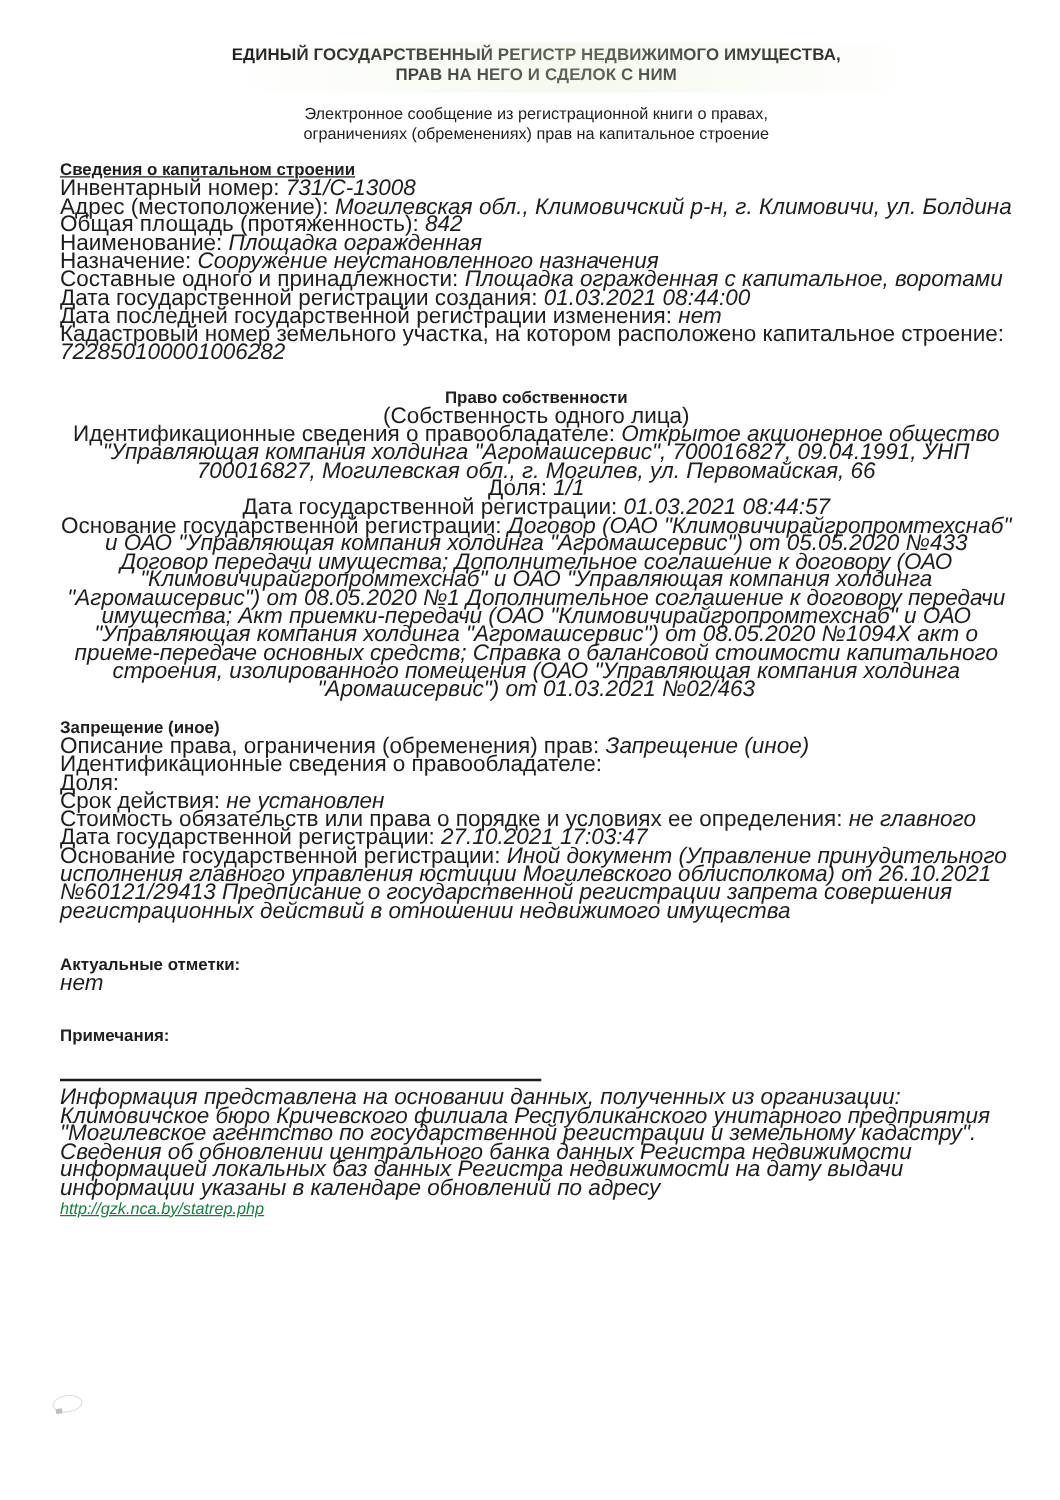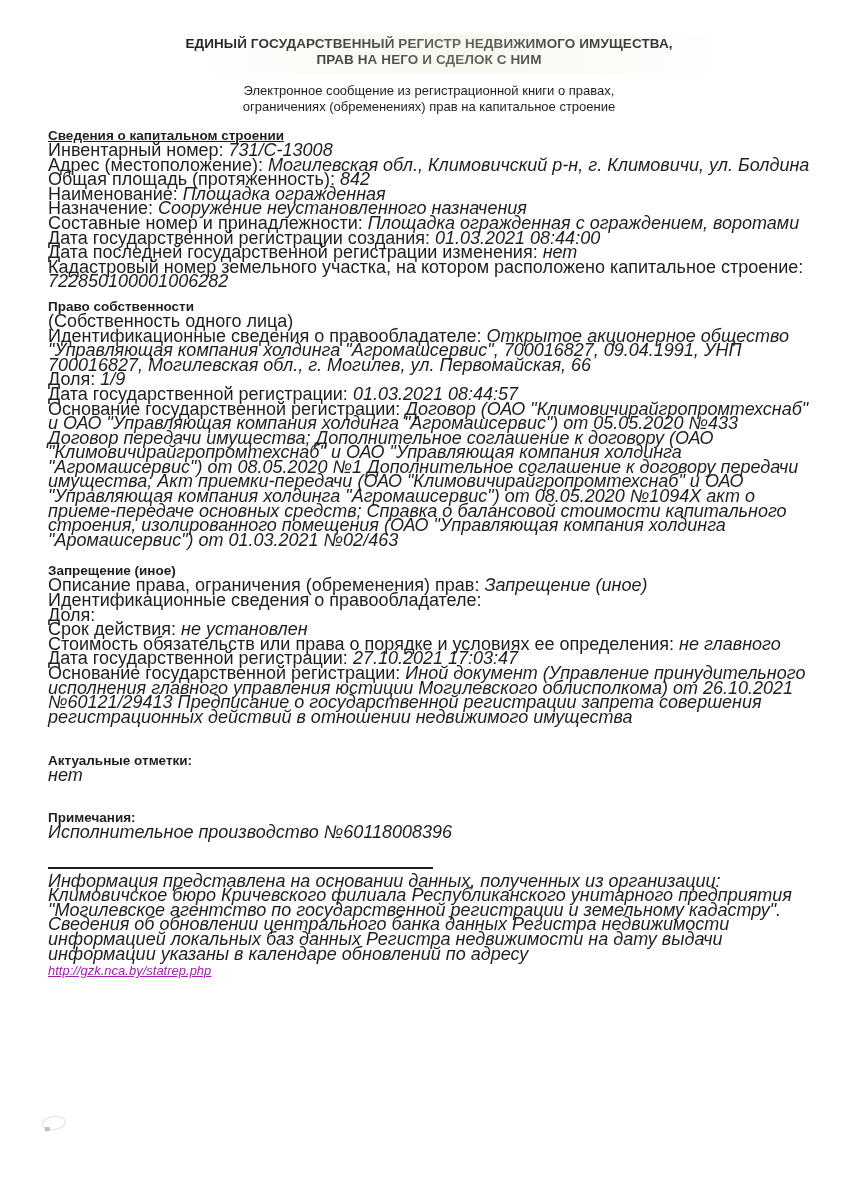--- a/index.html
+++ b/index.html
@@ -39,34 +39,34 @@
     font-size: 13.5px;
     line-height: 15px;
   }
   .sec-title.underlined { text-decoration: underline; }
   .row {
     font-size: 18px;
     line-height: 14.6px;
   }
   .val { font-style: italic; }
   .sec-building    { margin-top: 13px; }
-  .sec-ownership   { margin-top: 10px; }
+  .sec-ownership   { margin-top: 21px; text-align: center; }
   .sec-prohibition { margin-top: 16px; }
   .sec-marks       { margin-top: 29px; }
   .sec-notes       { margin-top: 27px; }
   .divider {
     width: 385px;
     height: 0;
     border-top: 2px solid #1e1e1e;
     margin-top: 27px;
     margin-bottom: 5px;
   }
   .footer .row { font-style: italic; }
   .statrep-link {
-    color: #a21caf;
+    color: #15803d;
     text-decoration: underline;
     font-style: italic;
     font-size: 13px;
     line-height: 14.6px;
     display: inline-block;
   }
   
   .scan-tint {
     position: absolute;
     left: 180px; top: 34px;
@@ -109,31 +109,31 @@
       <div>ограничениях (обременениях) прав на капитальное строение</div>
     </div>
 
     <div class="sec-building">
       <div class="sec-title underlined">Сведения о капитальном строении</div>
       <div class="row"><span class="lbl">Инвентарный номер:</span> <span class="val">731/С-13008</span></div>
       <div class="row"><span class="lbl">Адрес (местоположение):</span> <span class="val">Могилевская обл., Климовичский р-н, г. Климовичи, ул. Болдина</span></div>
       <div class="row"><span class="lbl">Общая площадь (протяженность):</span> <span class="val">842</span></div>
       <div class="row"><span class="lbl">Наименование:</span> <span class="val">Площадка огражденная</span></div>
       <div class="row"><span class="lbl">Назначение:</span> <span class="val">Сооружение неустановленного назначения</span></div>
-      <div class="row"><span class="lbl">Составные номер и принадлежности:</span> <span class="val">Площадка огражденная с ограждением, воротами</span></div>
+      <div class="row"><span class="lbl">Составные одного и принадлежности:</span> <span class="val">Площадка огражденная с капитальное, воротами</span></div>
       <div class="row"><span class="lbl">Дата государственной регистрации создания:</span> <span class="val">01.03.2021 08:44:00</span></div>
       <div class="row"><span class="lbl">Дата последней государственной регистрации изменения:</span> <span class="val">нет</span></div>
       <div class="row"><span class="lbl">Кадастровый номер земельного участка, на котором расположено капитальное строение:</span> <span class="val">722850100001006282</span></div>
     </div>
 
     <div class="sec-ownership">
       <div class="sec-title">Право собственности</div>
       <div class="row">(Собственность одного лица)</div>
       <div class="row"><span class="lbl">Идентификационные сведения о правообладателе:</span> <span class="val">Открытое акционерное общество "Управляющая компания холдинга "Агромашсервис", 700016827, 09.04.1991, УНП 700016827, Могилевская обл., г. Могилев, ул. Первомайская, 66</span></div>
-      <div class="row"><span class="lbl">Доля:</span> <span class="val">1/9</span></div>
+      <div class="row"><span class="lbl">Доля:</span> <span class="val">1/1</span></div>
       <div class="row"><span class="lbl">Дата государственной регистрации:</span> <span class="val">01.03.2021 08:44:57</span></div>
       <div class="row"><span class="lbl">Основание государственной регистрации:</span> <span class="val">Договор (ОАО "Климовичирайгропромтехснаб" и ОАО "Управляющая компания холдинга "Агромашсервис") от 05.05.2020 №433 Договор передачи имущества; Дополнительное соглашение к договору (ОАО "Климовичирайгропромтехснаб" и ОАО "Управляющая компания холдинга "Агромашсервис") от 08.05.2020 №1 Дополнительное соглашение к договору передачи имущества; Акт приемки-передачи (ОАО "Климовичирайгропромтехснаб" и ОАО "Управляющая компания холдинга "Агромашсервис") от 08.05.2020 №1094Х акт о приеме-передаче основных средств; Справка о балансовой стоимости капитального строения, изолированного помещения (ОАО "Управляющая компания холдинга "Аромашсервис") от 01.03.2021 №02/463</span></div>
     </div>
 
     <div class="sec-prohibition">
       <div class="sec-title">Запрещение (иное)</div>
       <div class="row"><span class="lbl">Описание права, ограничения (обременения) прав:</span> <span class="val">Запрещение (иное)</span></div>
       <div class="row"><span class="lbl">Идентификационные сведения о правообладателе:</span> <span class="val"></span></div>
       <div class="row"><span class="lbl">Доля:</span> <span class="val"></span></div>
       <div class="row"><span class="lbl">Срок действия:</span> <span class="val">не установлен</span></div>
@@ -142,21 +142,20 @@
       <div class="row"><span class="lbl">Основание государственной регистрации:</span> <span class="val">Иной документ (Управление принудительного исполнения главного управления юстиции Могилевского облисполкома) от 26.10.2021 №60121/29413 Предписание о государственной регистрации запрета совершения регистрационных действий в отношении недвижимого имущества</span></div>
     </div>
 
     <div class="sec-marks">
       <div class="sec-title">Актуальные отметки:</div>
       <div class="row val">нет</div>
     </div>
 
     <div class="sec-notes">
       <div class="sec-title">Примечания:</div>
-      <div class="row val">Исполнительное производство №60118008396</div>
     </div>
 
     <div class="divider"></div>
     <div class="footer">
       <div class="row">Информация представлена на основании данных, полученных из организации: Климовичское бюро Кричевского филиала Республиканского унитарного предприятия "Могилевское агентство по государственной регистрации и земельному кадастру".</div>
       <div class="row">Сведения об обновлении центрального банка данных Регистра недвижимости информацией локальных баз данных Регистра недвижимости на дату выдачи информации указаны в календаре обновлений по адресу</div>
       <a class="statrep-link" href="#">http://gzk.nca.by/statrep.php</a>
     </div>
   </div>
 

